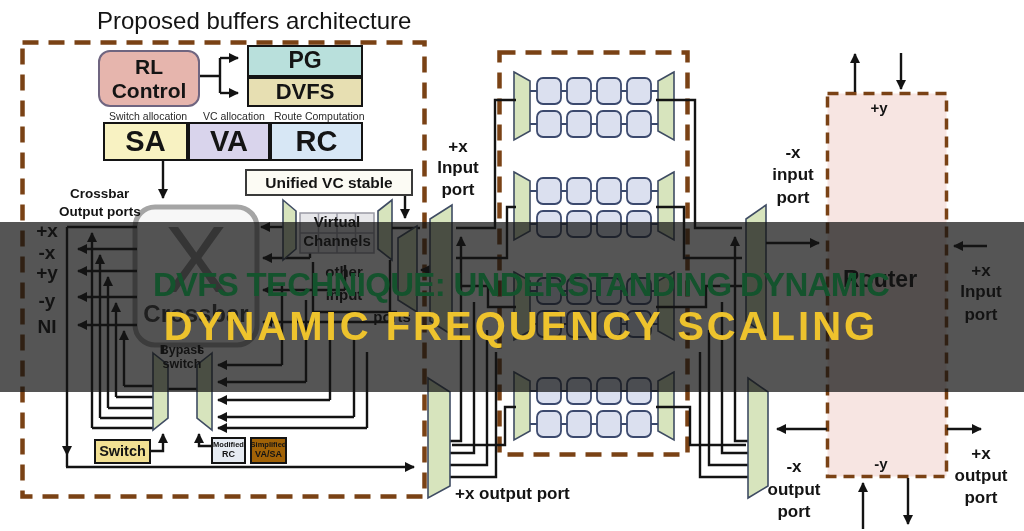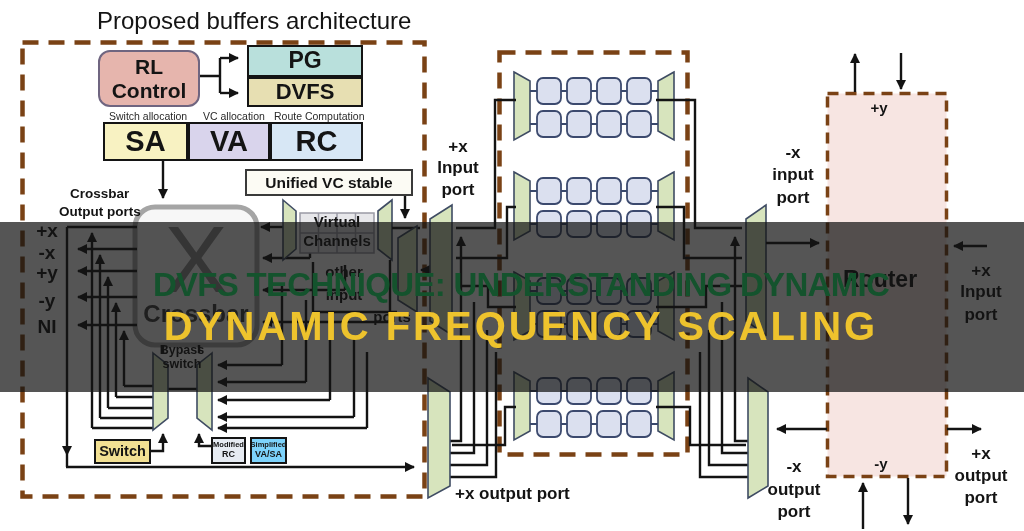--- a/index.html
+++ b/index.html
@@ -161,21 +161,21 @@
   <div class="lbl ctr" style="left:344px;top:286px;font-size:15px;">input</div>
   <div class="lbl ctr" style="left:344px;top:308px;font-size:15px;margin-left:48px;">ports</div>
 
   <div class="lbl ctr" style="left:182px;top:343px;font-size:12.5px;">Bypass</div>
   <div class="lbl ctr" style="left:182px;top:357px;font-size:12.5px;">switch</div>
   <div class="box" style="left:94px;top:439px;width:57px;height:25px;background:#f2e093;border:2px solid #141414;font-size:14.5px;">Switch</div>
   <div class="box" style="left:211px;top:437px;width:35px;height:27px;background:#e6ebf2;border:2px solid #141414;">
     <span style="font-size:7.5px;">Modified</span>
     <span style="font-size:9px;">RC</span>
   </div>
-  <div class="box" style="left:250px;top:437px;width:37px;height:27px;background:#7dd3fc;border:2px solid #141414;">
+  <div class="box" style="left:250px;top:437px;width:37px;height:27px;background:#a16207;border:2px solid #141414;">
     <span style="font-size:7.5px;">Simplified</span>
     <span style="font-size:9px;">VA/SA</span>
   </div>
 
   <div class="lbl ctr" style="left:458px;top:137px;font-size:17px;">+x</div>
   <div class="lbl ctr" style="left:458px;top:158px;font-size:17px;">Input</div>
   <div class="lbl ctr" style="left:458px;top:180px;font-size:17px;">port</div>
   <div class="lbl" style="left:455px;top:484px;font-size:17px;">+x output port</div>
   <div class="lbl ctr" style="left:793px;top:143px;font-size:17px;">-x</div>
   <div class="lbl ctr" style="left:793px;top:165px;font-size:17px;">input</div>

